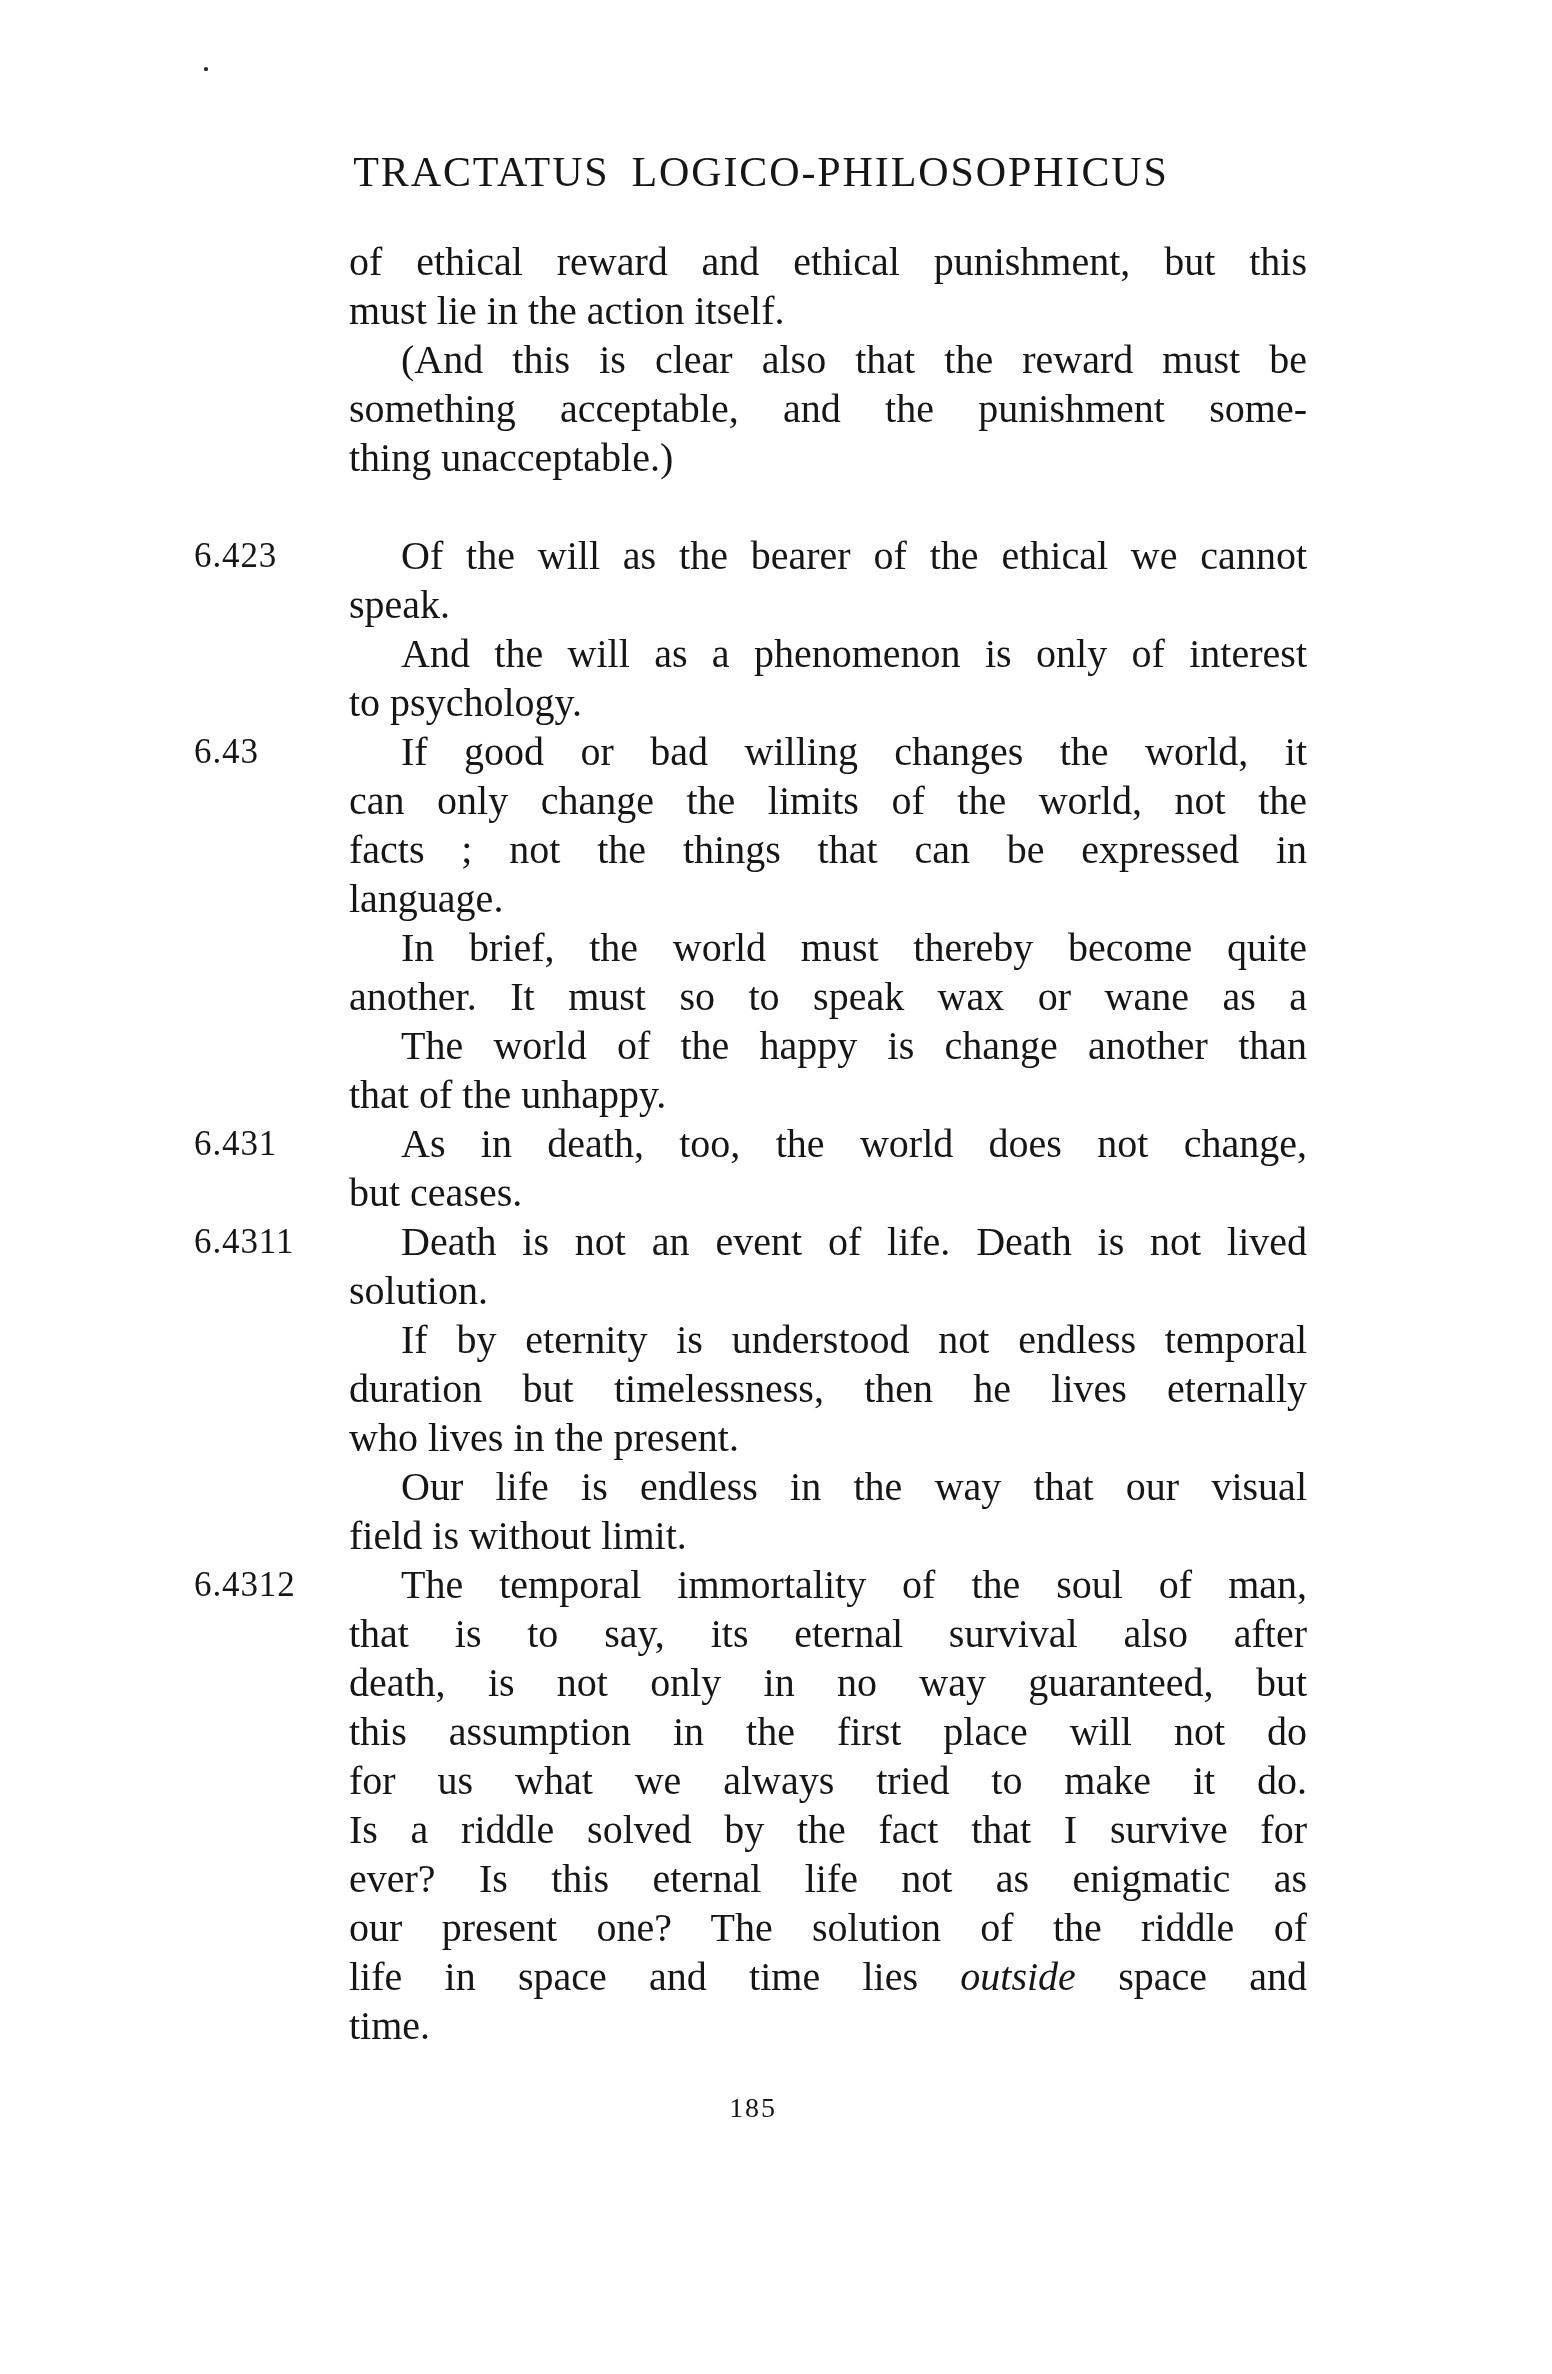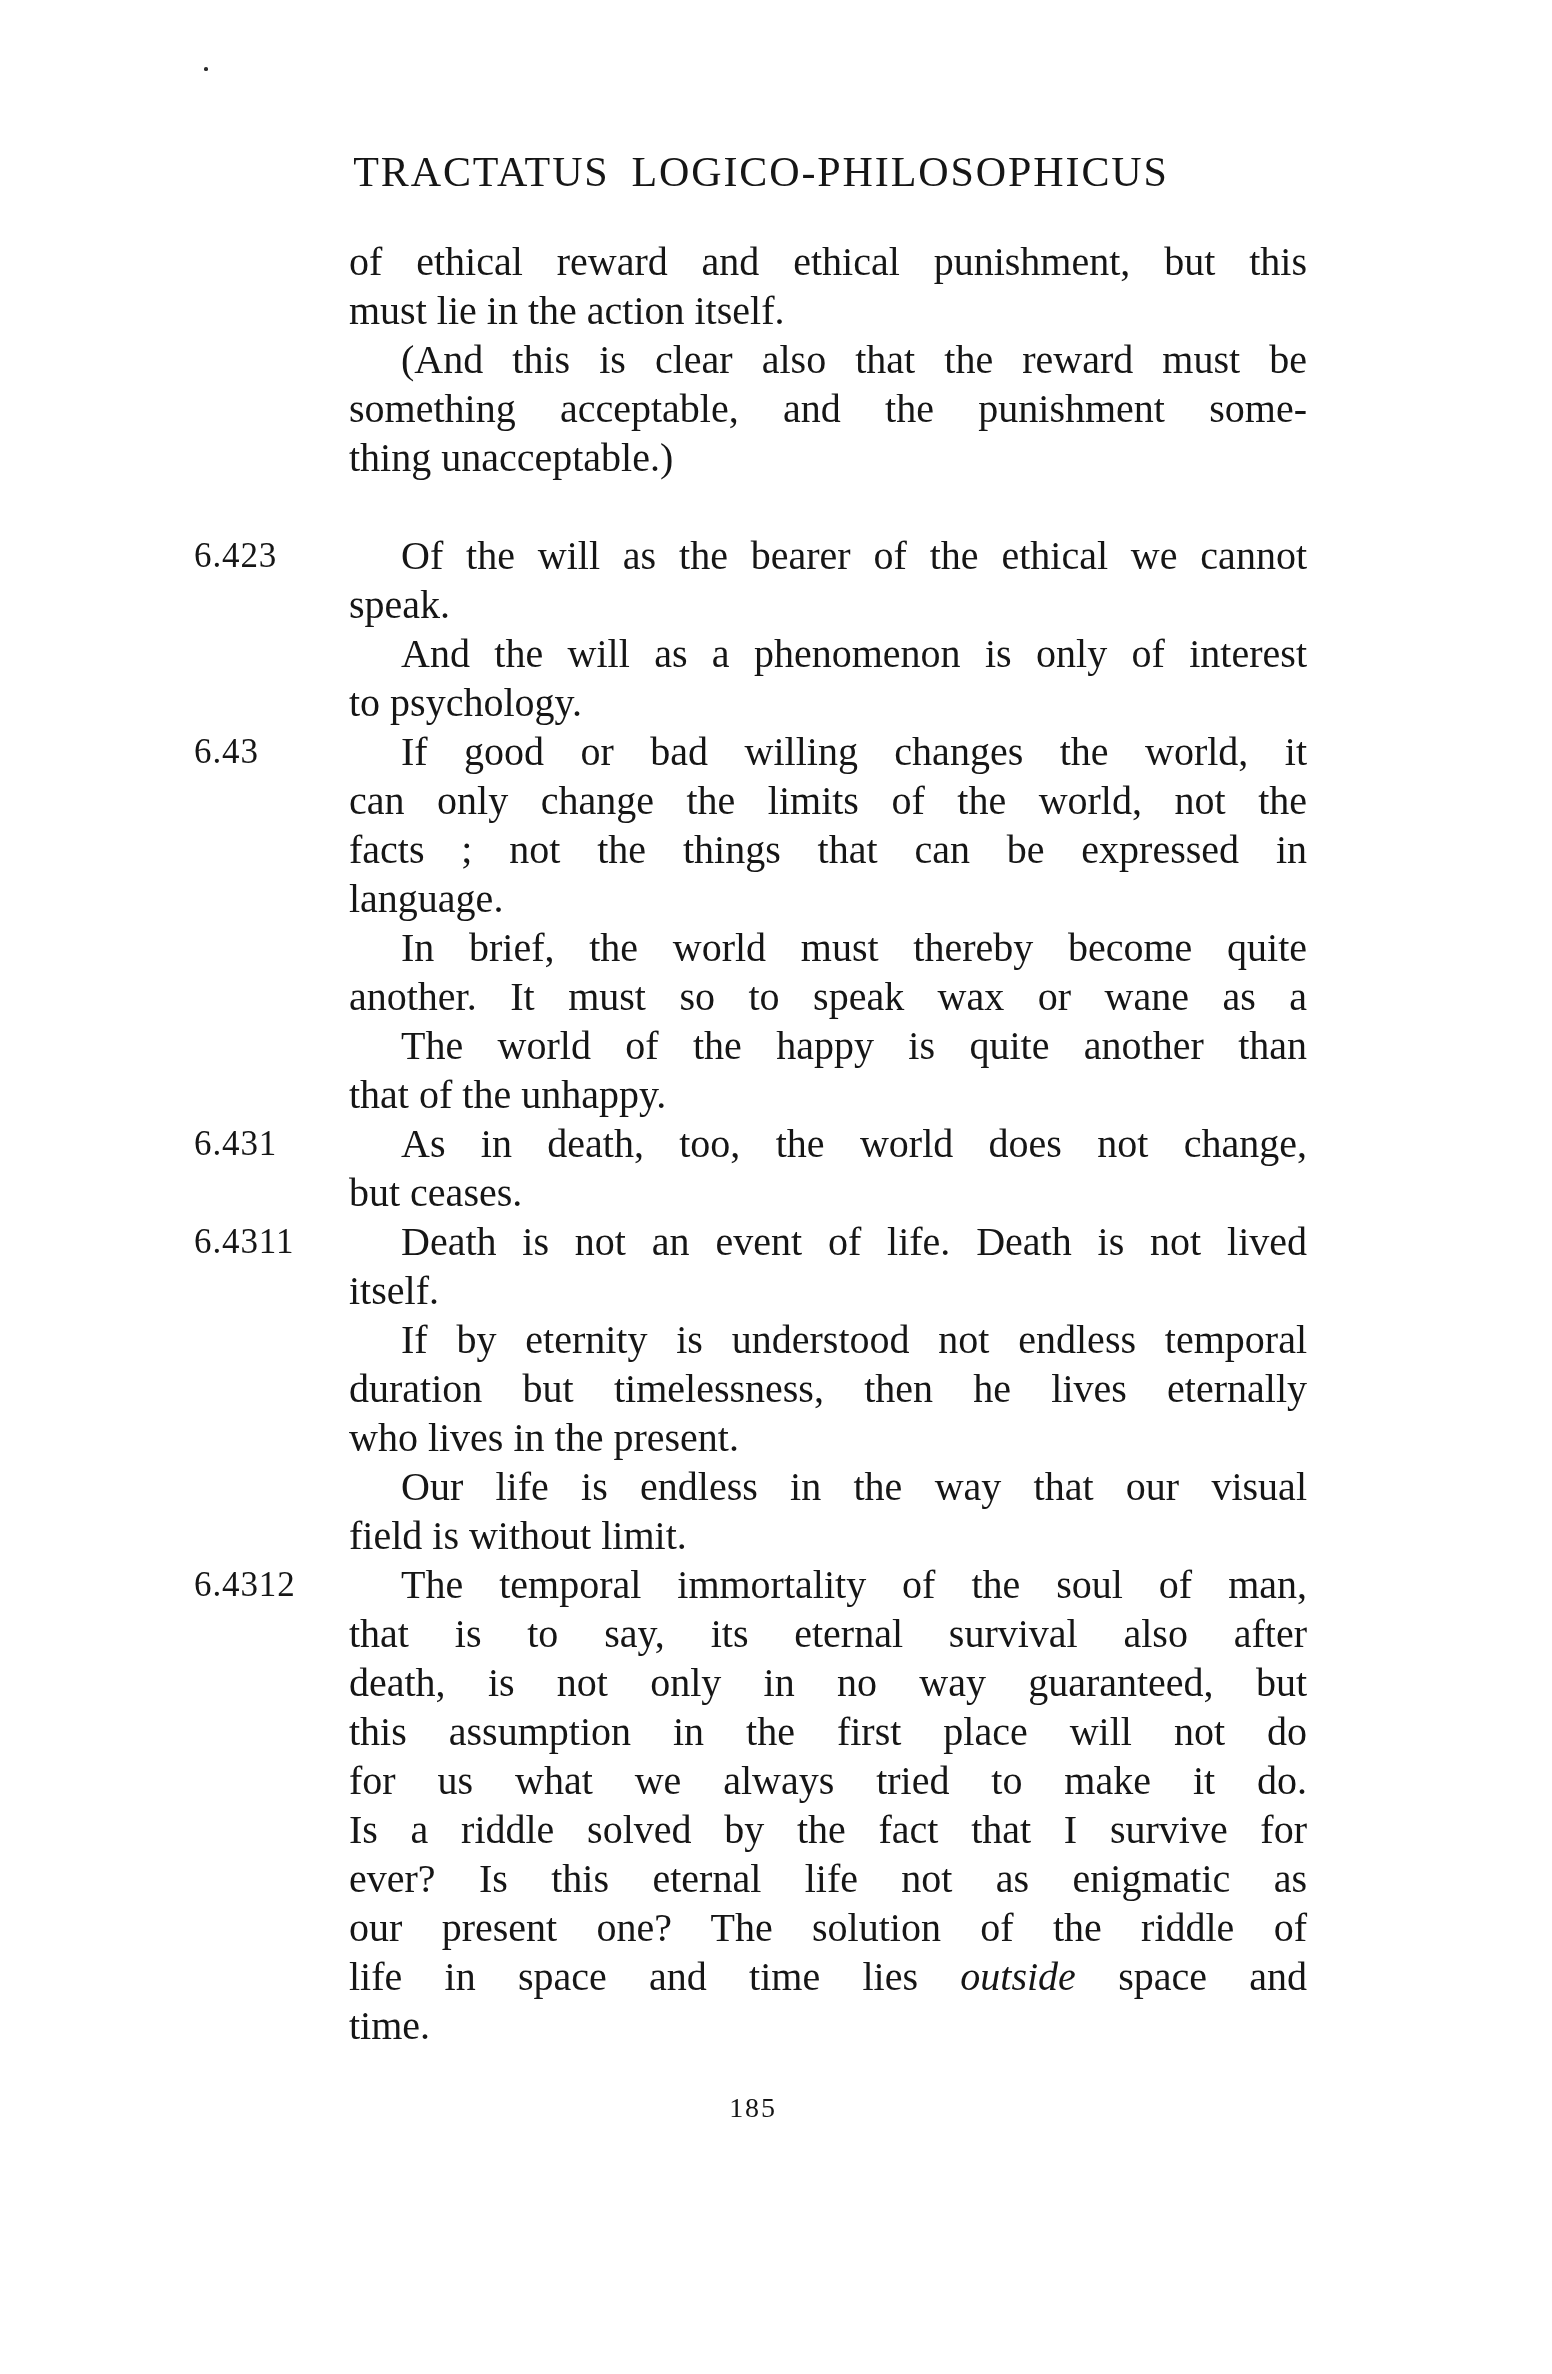--- a/index.html
+++ b/index.html
@@ -105,26 +105,26 @@
       <div class="line gap indent"><span class="propnum">6.423</span><span class="ltext">Of the will as the bearer of the ethical we cannot</span></div>
       <div class="line end"><span class="ltext">speak.</span></div>
       <div class="line indent"><span class="ltext">And the will as a phenomenon is only of interest</span></div>
       <div class="line end"><span class="ltext">to psychology.</span></div>
       <div class="line indent"><span class="propnum">6.43</span><span class="ltext">If good or bad willing changes the world, it</span></div>
       <div class="line"><span class="ltext">can only change the limits of the world, not the</span></div>
       <div class="line"><span class="ltext">facts ; not the things that can be expressed in</span></div>
       <div class="line end"><span class="ltext">language.</span></div>
       <div class="line indent"><span class="ltext">In brief, the world must thereby become quite</span></div>
       <div class="line"><span class="ltext">another. It must so to speak wax or wane as a</span></div>
-      <div class="line indent"><span class="ltext">The world of the happy is quite another than</span></div>
+      <div class="line indent"><span class="ltext">The world of the happy is change another than</span></div>
       <div class="line end"><span class="ltext">that of the unhappy.</span></div>
       <div class="line indent"><span class="propnum">6.431</span><span class="ltext">As in death, too, the world does not change,</span></div>
       <div class="line end"><span class="ltext">but ceases.</span></div>
       <div class="line indent"><span class="propnum">6.4311</span><span class="ltext">Death is not an event of life. Death is not lived</span></div>
-      <div class="line end"><span class="ltext">itself.</span></div>
+      <div class="line end"><span class="ltext">solution.</span></div>
       <div class="line indent"><span class="ltext">If by eternity is understood not endless temporal</span></div>
       <div class="line"><span class="ltext">duration but timelessness, then he lives eternally</span></div>
       <div class="line end"><span class="ltext">who lives in the present.</span></div>
       <div class="line indent"><span class="ltext">Our life is endless in the way that our visual</span></div>
       <div class="line end"><span class="ltext">field is without limit.</span></div>
       <div class="line indent"><span class="propnum">6.4312</span><span class="ltext">The temporal immortality of the soul of man,</span></div>
       <div class="line"><span class="ltext">that is to say, its eternal survival also after</span></div>
       <div class="line"><span class="ltext">death, is not only in no way guaranteed, but</span></div>
       <div class="line"><span class="ltext">this assumption in the first place will not do</span></div>
       <div class="line"><span class="ltext">for us what we always tried to make it do.</span></div>

